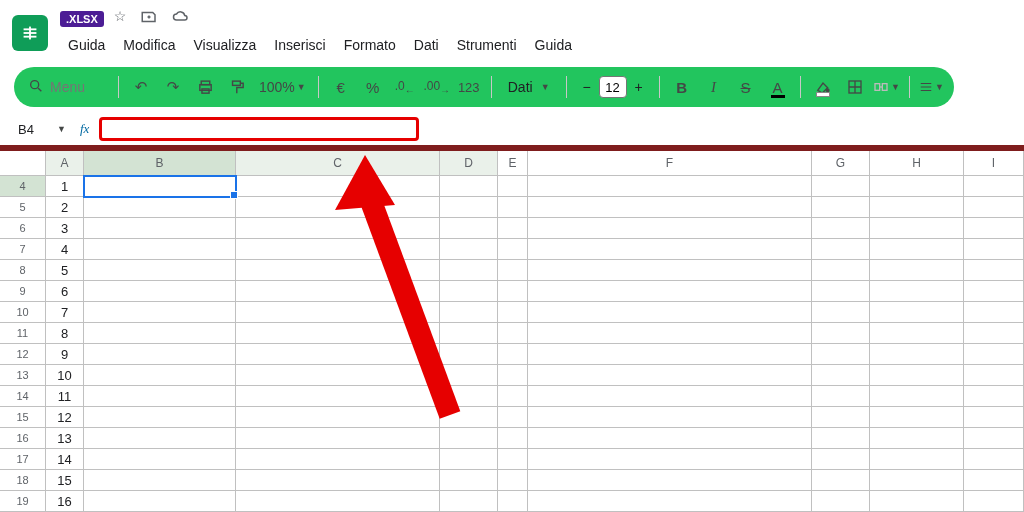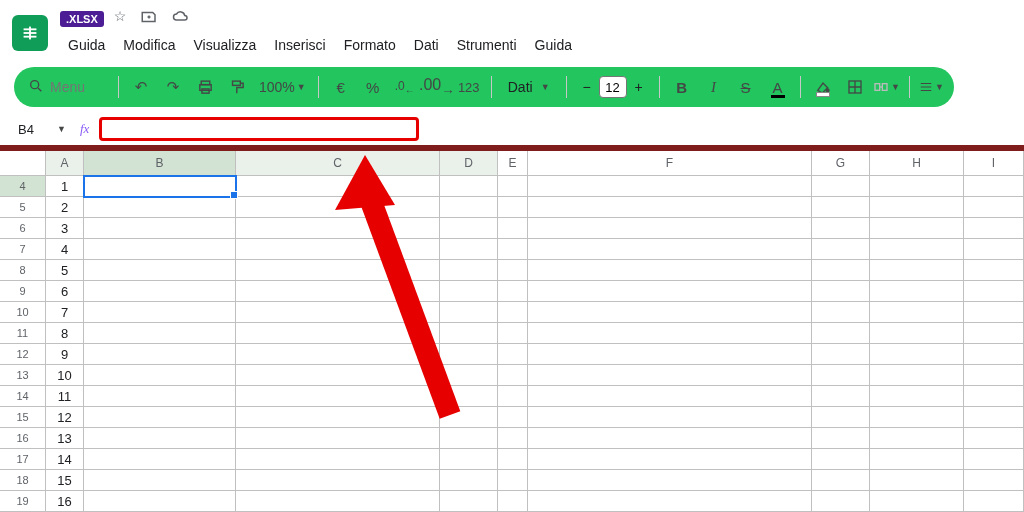--- a/index.html
+++ b/index.html
@@ -31,21 +31,21 @@
 .bold { font-weight: 700; }
 .italic { font-style: italic; font-family: serif; }
 .chev { font-size: 9px; color: #444746; }
 .underline-a { position: relative; }
 .underline-a::after { content: ''; position: absolute; bottom: 3px; left: 7px; right: 7px; height: 3px; background: #000; }
 .fill-icon { position: relative; }
 .fill-icon::after { content: ''; position: absolute; bottom: 4px; left: 7px; right: 7px; height: 3px; background: #fff; border: 1px solid #888; }
 
 .namebox-row { display: flex; align-items: center; gap: 10px; padding: 4px 14px; border-bottom: 6px solid #7f1d1d; }
 .namebox { width: 56px; font-size: 13px; padding: 3px 4px; display: flex; align-items: center; justify-content: space-between; cursor: pointer; }
-.fx { font-style: italic; color: #8b5cf6; font-size: 13px; font-family: serif; }
+.fx { font-style: italic; color: #0369a1; font-size: 13px; font-family: serif; }
 .formula-input { flex: 0 0 320px; height: 24px; border: 3px solid #e60000; border-radius: 4px; background: #fff; }
 
 .sheet { display: flex; flex-direction: column; }
 .col-headers { display: flex; border-bottom: 1px solid #c0c0c0; }
 .corner { width: 46px; height: 24px; background: #fff; border-right: 1px solid #c0c0c0; }
 .ch { height: 24px; display: flex; align-items: center; justify-content: center; font-size: 12px; color: #5f6368; border-right: 1px solid #c0c0c0; background: #fff; }
 .ch.sel { background: #d3e3d3; }
 .ch.hl { background: #eaf1ea; }
 
 .rows { display: flex; flex-direction: column; }
@@ -136,21 +136,21 @@
         <span>100%</span>
         <span class="chev">▼</span>
       </div>
     <div class="tb-sep"></div>
     <div class="tb-btn">€</div>
     <div class="tb-btn">%</div>
     <div class="tb-btn">
         <span style="font-size:12px"><span>.0</span><sub>←</sub></span>
       </div>
     <div class="tb-btn">
-        <span style="font-size:16px"><span>.00</span><sub>→</sub></span>
+        <span style="font-size:12px"><span>.00</span><sub>→</sub></span>
       </div>
     <div class="tb-btn" style="font-size:13px">123</div>
     <div class="tb-sep"></div>
     <div class="font-sel">
         <span>Dati</span>
         <span class="chev">▼</span>
       </div>
     <div class="tb-sep"></div>
     <div class="size-box">
       <div class="sq">−</div>

